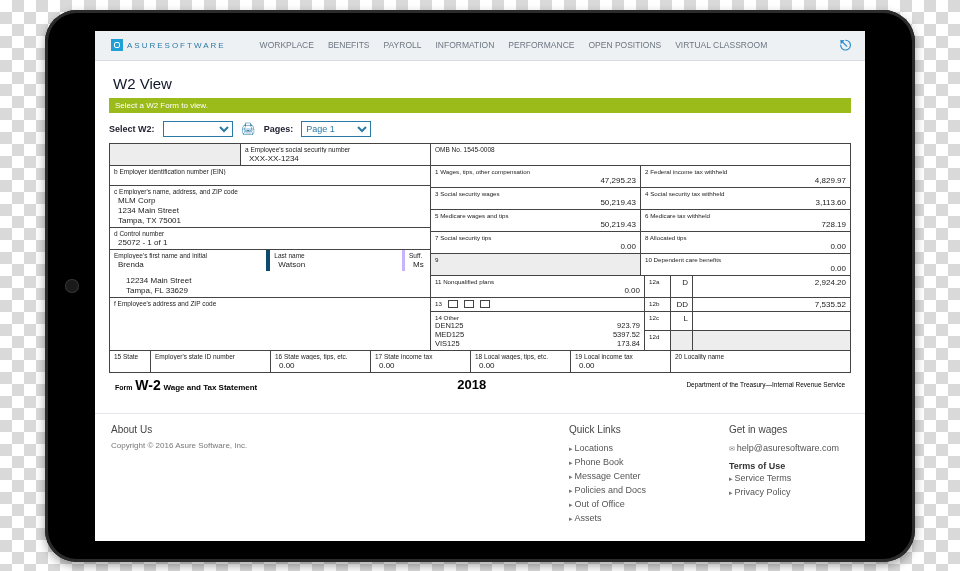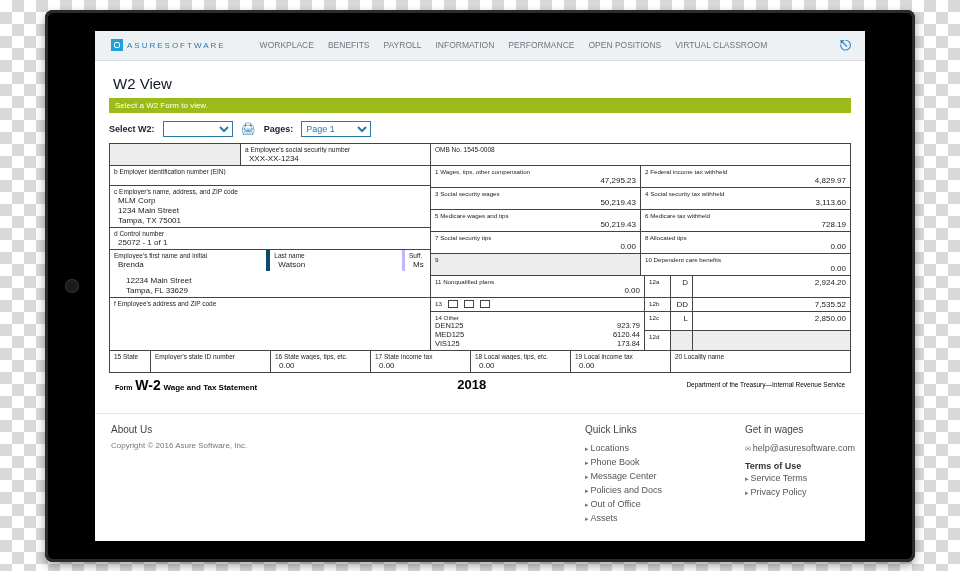--- a/index.html
+++ b/index.html
@@ -4,21 +4,21 @@
 <style>
   * { box-sizing: border-box; margin: 0; padding: 0; }
   body {
     font-family: Arial, Helvetica, sans-serif;
     background: repeating-conic-gradient(#d9d9d9 0 25%, #ffffff 0 50%) 0 0/24px 24px;
     width: 960px; height: 571px; overflow: hidden;
     display:flex; align-items:center; justify-content:center;
   }
   
   .tablet {
-    width: 870px; height: 552px; background:#000; border-radius:8px;
+    width: 870px; height: 552px; background:#000; border-radius:32px;
     position:relative; box-shadow:0 4px 10px rgba(0,0,0,.35), inset 0 0 0 3px #2b2b2b;
     display:flex; align-items:center; justify-content:center;
   }
   .home-btn {
     position:absolute; left:20px; top:50%; transform:translateY(-50%);
     width:14px; height:14px; border-radius:50%; background:#1a1a1a;
     box-shadow:inset 0 0 0 1px #333;
   }
   .screen {
     width: 770px; height: 510px; background:#fff; overflow:hidden;
@@ -55,21 +55,21 @@
   .rc { flex:1; padding:2px 4px; }
   .rc + .rc { border-left:1px solid #444; }
   .rc .h{font-size:6.2px; white-space:nowrap; overflow:hidden;}
   .rc .v{font-size:8px; text-align:right;}
   .shade{background:#ededed;}
   .w2-foot { display:flex; align-items:center; justify-content:space-between; padding:4px 6px; font-size:7px;}
   .w2-foot .form-label{font-size:10px; font-weight:bold;}
   .w2-foot .form-label .big{font-size:14px;}
   .w2-foot .year{font-size:13px; font-weight:bold;}
   
-  .footer { display:flex; gap:40px; padding:10px 0 16px 16px; font-size:9px; color:#555; border-top:1px solid #e2e5e9; margin-top:auto; background:#fff;}
+  .footer { display:flex; gap:40px; padding:10px 16px 16px 16px; font-size:9px; color:#555; border-top:1px solid #e2e5e9; margin-top:auto; background:#fff;}
   .footer h4{font-size:10px; color:#444; font-weight:normal; margin-bottom:6px;}
   .footer ul{list-style:none;}
   .footer li{padding:2px 0; cursor:pointer;}
   .footer li:before{content:"▸ "; font-size:7px; color:#777;}
   .footer .col{min-width:120px;}
   .footer .about{flex:1.2;}
   .footer .contact li.mail:before{content:"✉ ";}
   .footer .contact .terms{font-weight:bold; margin-top:6px; color:#333;}
 </style>
 </head>
@@ -244,34 +244,33 @@
             </div>
             <div class="right-row">
               <div class="rc" style="padding:2px 4px;">
                 <div class="h">14 Other</div>
                 <div style="display:flex; justify-content:space-between;">
                     <span>DEN125</span>
                     <span>923.79</span>
                   </div>
                 <div style="display:flex; justify-content:space-between;">
                     <span>MED125</span>
-                    <span>6120.44</span>
+                    <span>5397.52</span>
                   </div>
                 <div style="display:flex; justify-content:space-between;">
                     <span>VIS125</span>
                     <span>173.84</span>
                   </div>
               </div>
               <div class="rc" style="padding:0; display:flex; flex-direction:column;">
                 <div style="display:flex; flex:1; border-bottom:1px solid #444;">
                   <div style="padding:2px 4px; width:26px; border-right:1px solid #444;">
                       <div class="h">12c</div>
                     </div>
                   <div style="padding:2px 4px; width:22px; border-right:1px solid #444;" class="v">L</div>
-                  <div style="flex:1; padding:2px 4px;" class="v">2,850.00</div>
                 </div>
                 <div style="display:flex; flex:1;">
                   <div style="padding:2px 4px; width:26px; border-right:1px solid #444;">
                       <div class="h">12d</div>
                     </div>
                   <div style="padding:2px 4px; width:22px; border-right:1px solid #444;" class="v shade"></div>
                   <div style="flex:1; padding:2px 4px;" class="v shade"></div>
                 </div>
               </div>
             </div>

